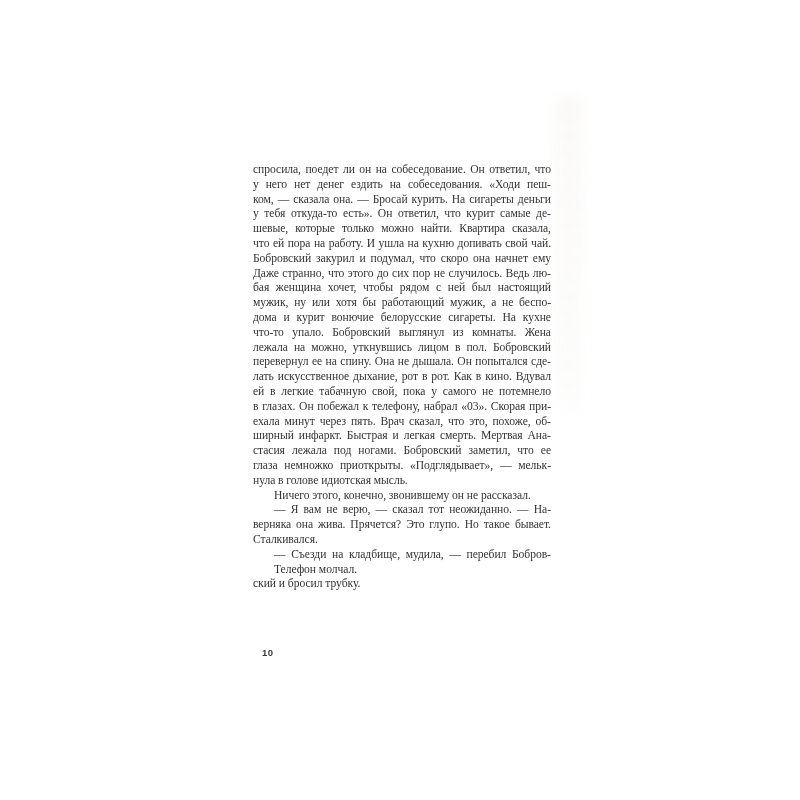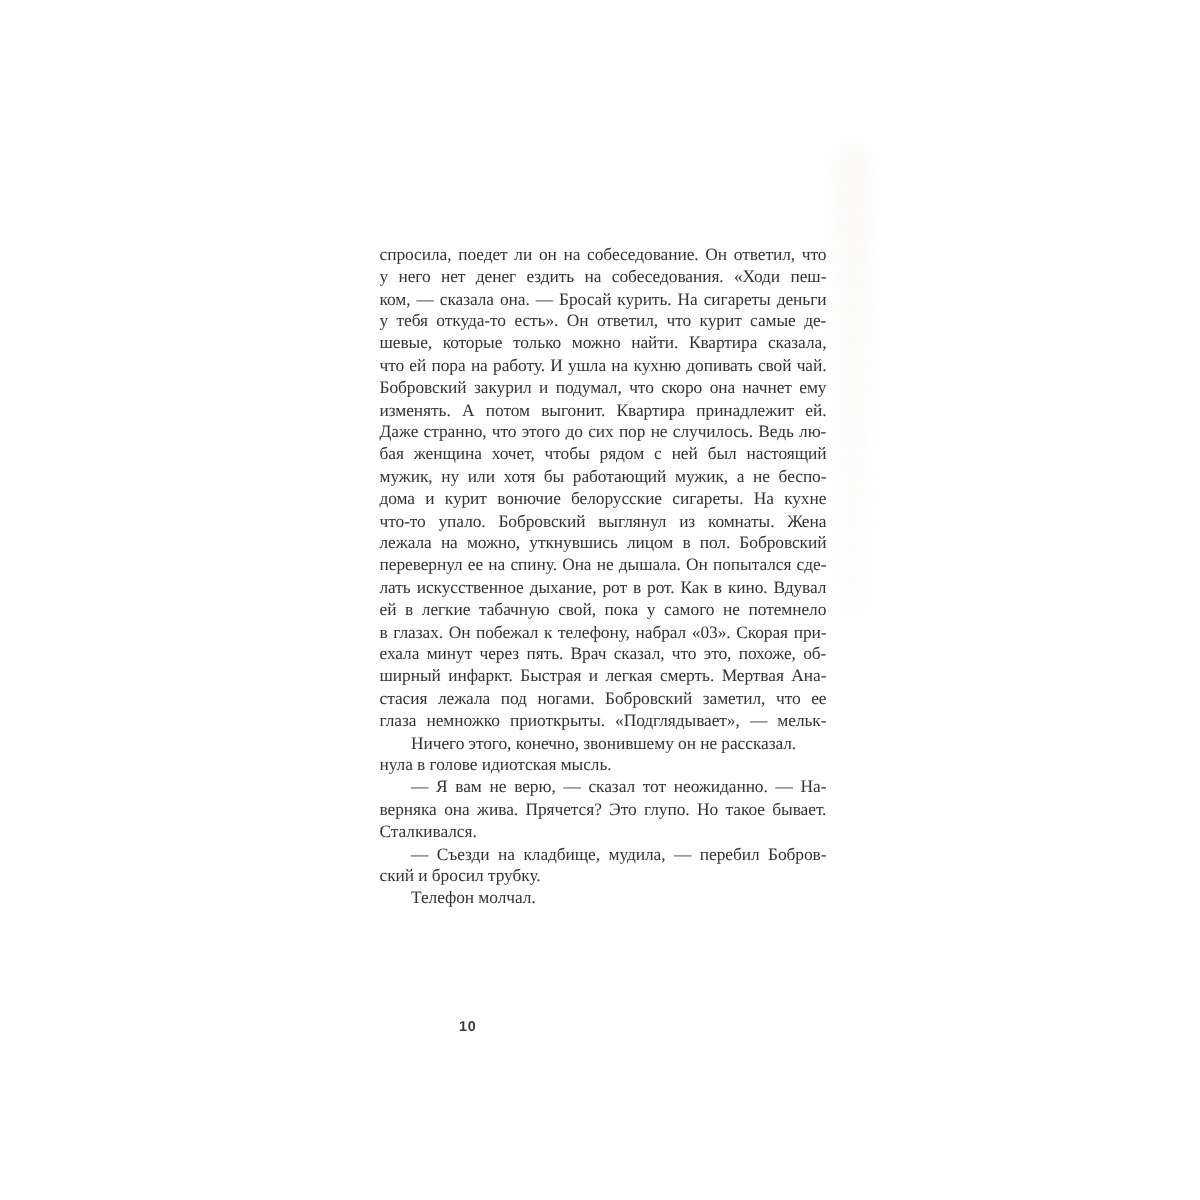--- a/index.html
+++ b/index.html
@@ -56,28 +56,27 @@
   }
   .line.just span {
     flex: 0 0 auto;
   }
   .line.indent {
     padding-left: 21px;
   }
   .page-number {
     position: absolute;
     left: 262px;
-    top: 679px;
+    top: 647px;
     color: #3a3a3a;
     font-family: "Liberation Sans", sans-serif;
     font-weight: bold;
     font-size: 9.5px;
     line-height: 12px;
     letter-spacing: 0.5px;
-    margin-left: 44px;
   }
 </style>
 </head>
 <body>
 
 <div class="book-page">
   <div class="page-sheen"></div>
   <div class="text-block">
       <div class="line just">
         <span>спросила,</span>
@@ -151,29 +150,20 @@
       <div class="line just">
         <span>Бобровский</span>
         <span>закурил</span>
         <span>и</span>
         <span>подумал,</span>
         <span>что</span>
         <span>скоро</span>
         <span>она</span>
         <span>начнет</span>
         <span>ему</span>
-      </div>
-      <div class="line just">
-        <span>изменять.</span>
-        <span>А</span>
-        <span>потом</span>
-        <span>выгонит.</span>
-        <span>Квартира</span>
-        <span>принадлежит</span>
-        <span>ей.</span>
       </div>
       <div class="line just">
         <span>Даже</span>
         <span>странно,</span>
         <span>что</span>
         <span>этого</span>
         <span>до</span>
         <span>сих</span>
         <span>пор</span>
         <span>не</span>
@@ -314,22 +304,22 @@
         <span>ее</span>
       </div>
       <div class="line just">
         <span>глаза</span>
         <span>немножко</span>
         <span>приоткрыты.</span>
         <span>«Подглядывает»,</span>
         <span>—</span>
         <span>мельк-</span>
       </div>
+      <div class="line">нула в голове идиотская мысль.</div>
       <div class="line indent">Ничего этого, конечно, звонившему он не рассказал.</div>
-      <div class="line">нула в голове идиотская мысль.</div>
       <div class="line indent just">
         <span>—</span>
         <span>Я</span>
         <span>вам</span>
         <span>не</span>
         <span>верю,</span>
         <span>—</span>
         <span>сказал</span>
         <span>тот</span>
         <span>неожиданно.</span>
@@ -351,17 +341,17 @@
       <div class="line indent just">
         <span>—</span>
         <span>Съезди</span>
         <span>на</span>
         <span>кладбище,</span>
         <span>мудила,</span>
         <span>—</span>
         <span>перебил</span>
         <span>Бобров-</span>
       </div>
+      <div class="line indent">Телефон молчал.</div>
       <div class="line">ский и бросил трубку.</div>
-      <div class="line indent">Телефон молчал.</div>
     </div>
   <div class="page-number">10</div>
 </div>
 
 </body></html>

